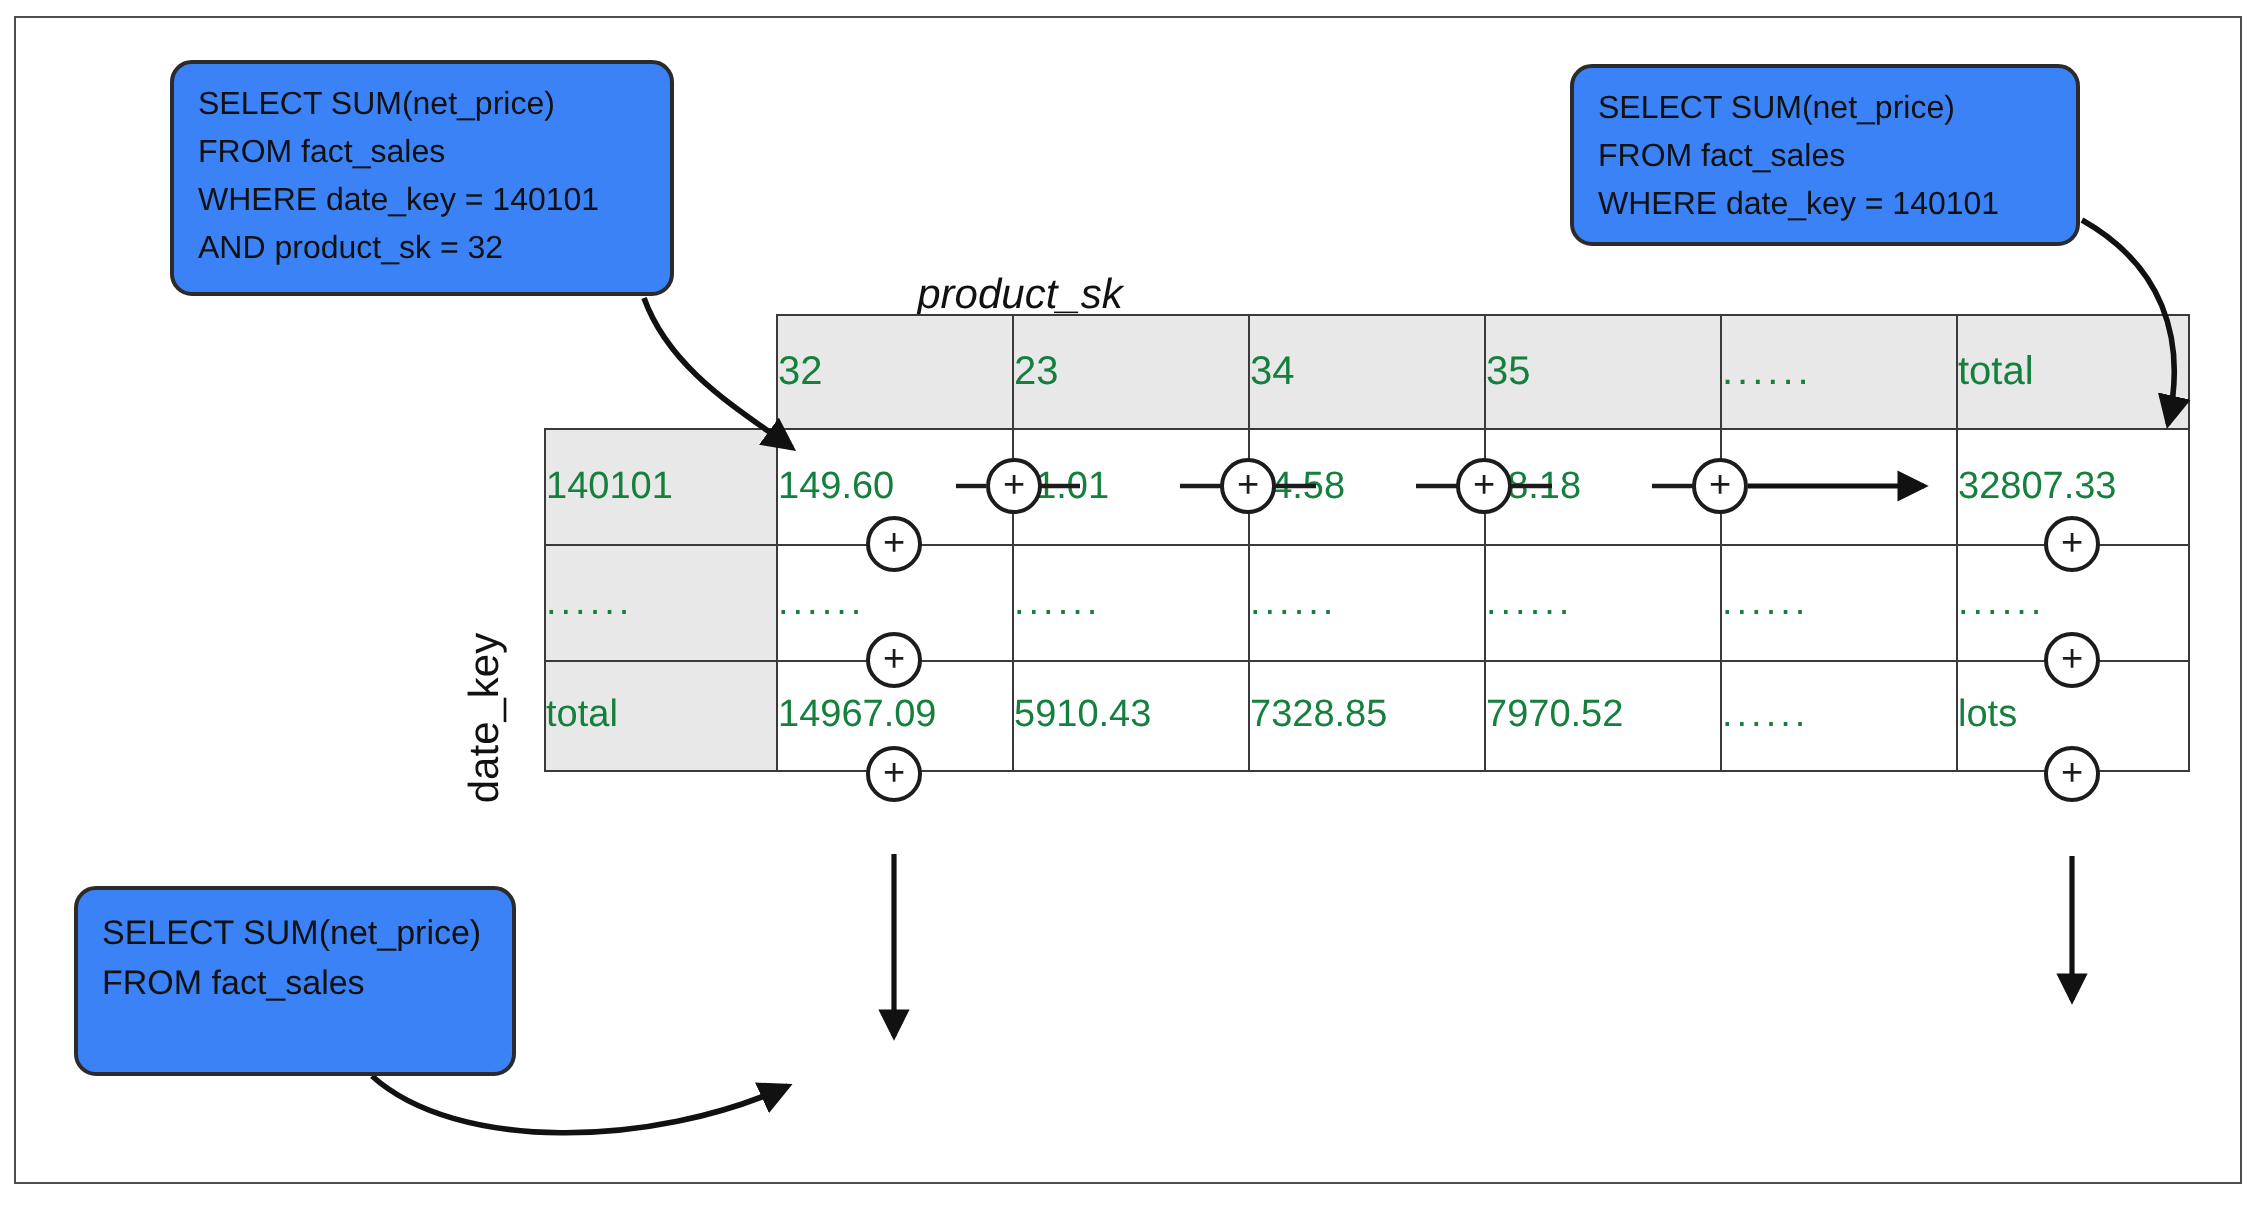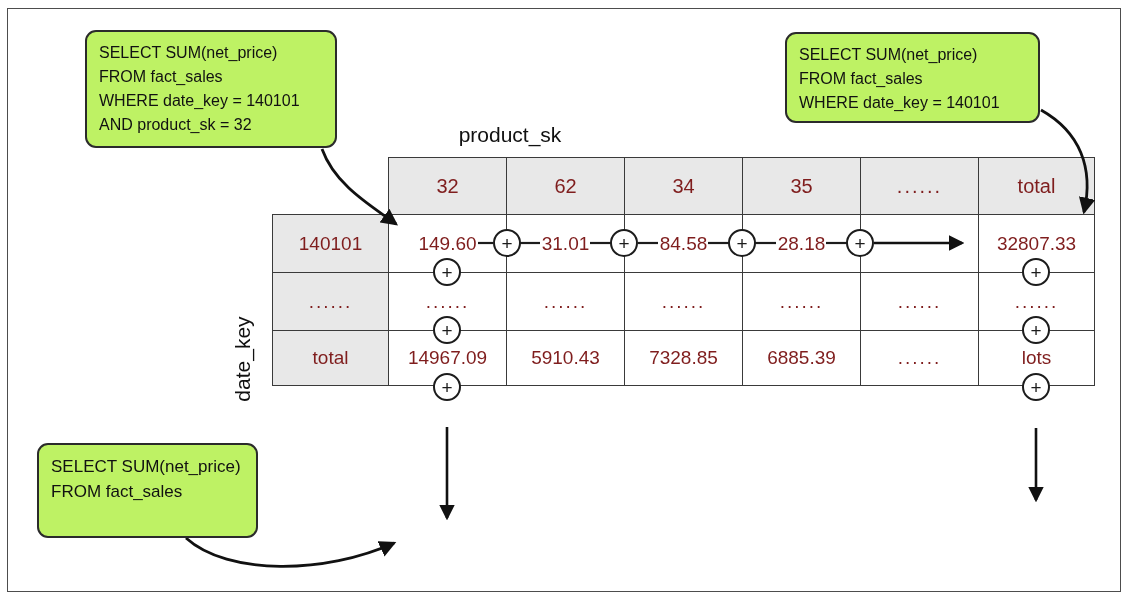--- a/index.html
+++ b/index.html
@@ -6,44 +6,44 @@
   .canvas{
     position:relative;width:1134px;height:606px;background:#ffffff;overflow:hidden;
     font-family:"Liberation Sans",sans-serif;color:#1c1c1c;
   }
   .frame{
     position:absolute;left:7px;top:8px;width:1112px;height:582px;
     border:1.5px solid #4d4d4d;pointer-events:none;
   }
   
   .callout{
-    position:absolute;background:#bef264;border:2.5px solid #2b2b2b;border-radius:11px;
+    position:absolute;background:#3b82f6;border:2.5px solid #2b2b2b;border-radius:11px;
     padding:9px 12px;box-sizing:border-box;line-height:24px;font-size:16px;color:#111;
     z-index:3;
   }
   .callout-tl{left:85px;top:30px;width:252px;height:118px;}
   .callout-tr{left:785px;top:32px;width:255px;height:91px;}
   .callout-bl{left:37px;top:443px;width:221px;height:95px;font-size:17px;line-height:25px;}
   
   .axis-col{
-    position:absolute;left:400px;top:123px;width:220px;text-align:center;
-    font-size:21px;color:#111;
+    position:absolute;left:400px;top:136px;width:220px;text-align:center;
+    font-size:21px;color:#111;font-style:italic;
   }
   .axis-row{
     position:absolute;left:143px;top:347px;width:200px;text-align:center;
     font-size:21px;color:#111;transform:rotate(-90deg);transform-origin:center;
   }
   
   table.matrix{
     position:absolute;left:272px;top:157px;border-collapse:collapse;table-layout:fixed;
     z-index:1;
   }
   table.matrix td{
-    border:1.5px solid #3a3a3a;text-align:center;vertical-align:middle;
-    font-size:19px;color:#7f1d1d;padding:0;overflow:hidden;white-space:nowrap;
+    border:1.5px solid #3a3a3a;text-align:left;vertical-align:middle;
+    font-size:19px;color:#15803d;padding:0;overflow:hidden;white-space:nowrap;
   }
   table.matrix td.corner{border:none;background:transparent;}
   table.matrix td.colhead{background:#e8e8e8;font-size:20px;}
   table.matrix td.rowhead{background:#e8e8e8;font-size:19px;}
   table.matrix td.dots{letter-spacing:2px;}
   
   svg.overlay{
     position:absolute;left:0;top:0;width:1134px;height:606px;z-index:2;pointer-events:none;
   }
   svg.overlay text.plus{font-family:"Liberation Sans",sans-serif;font-size:19px;fill:#1c1c1c;}
@@ -80,21 +80,21 @@
         <col style="width:118px">
       <col style="width:118px">
         <col style="width:118px">
         <col style="width:118px">
       <col style="width:116px">
     </colgroup>
     <tbody>
         <tr style="height:57px">
       <td class="corner"></td>
       <td class="colhead">32</td>
-      <td class="colhead">62</td>
+      <td class="colhead">23</td>
       <td class="colhead">34</td>
       <td class="colhead">35</td>
       <td class="colhead dots">......</td>
       <td class="colhead">total</td>
     </tr>
     <tr style="height:58px">
       <td class="rowhead">140101</td>
       <td>149.60</td>
       <td>31.01</td>
       <td>84.58</td>
@@ -109,21 +109,21 @@
       <td class="dots">......</td>
       <td class="dots">......</td>
       <td class="dots">......</td>
       <td class="dots">......</td>
     </tr>
     <tr style="height:55px">
       <td class="rowhead">total</td>
       <td>14967.09</td>
       <td>5910.43</td>
       <td>7328.85</td>
-      <td>6885.39</td>
+      <td>7970.52</td>
       <td class="dots">......</td>
       <td>lots</td>
     </tr>
   </tbody>
     </table>
 
   <svg class="overlay" viewBox="0 0 1134 606">
     <defs>
       <marker id="ah" viewBox="0 0 10 10" refX="8.5" refY="5" markerWidth="6" markerHeight="6" orient="auto-start-reverse">
         <path d="M0,0 L10,5 L0,10 z" fill="#111"></path>

